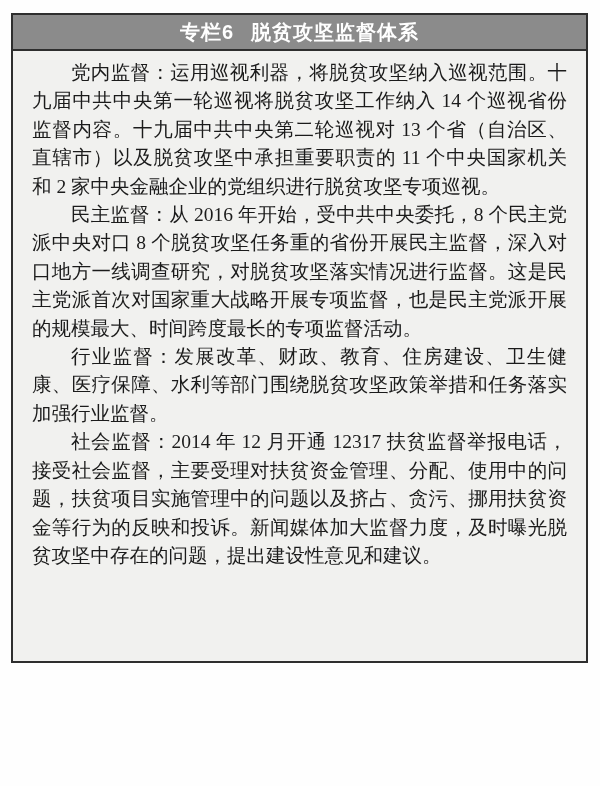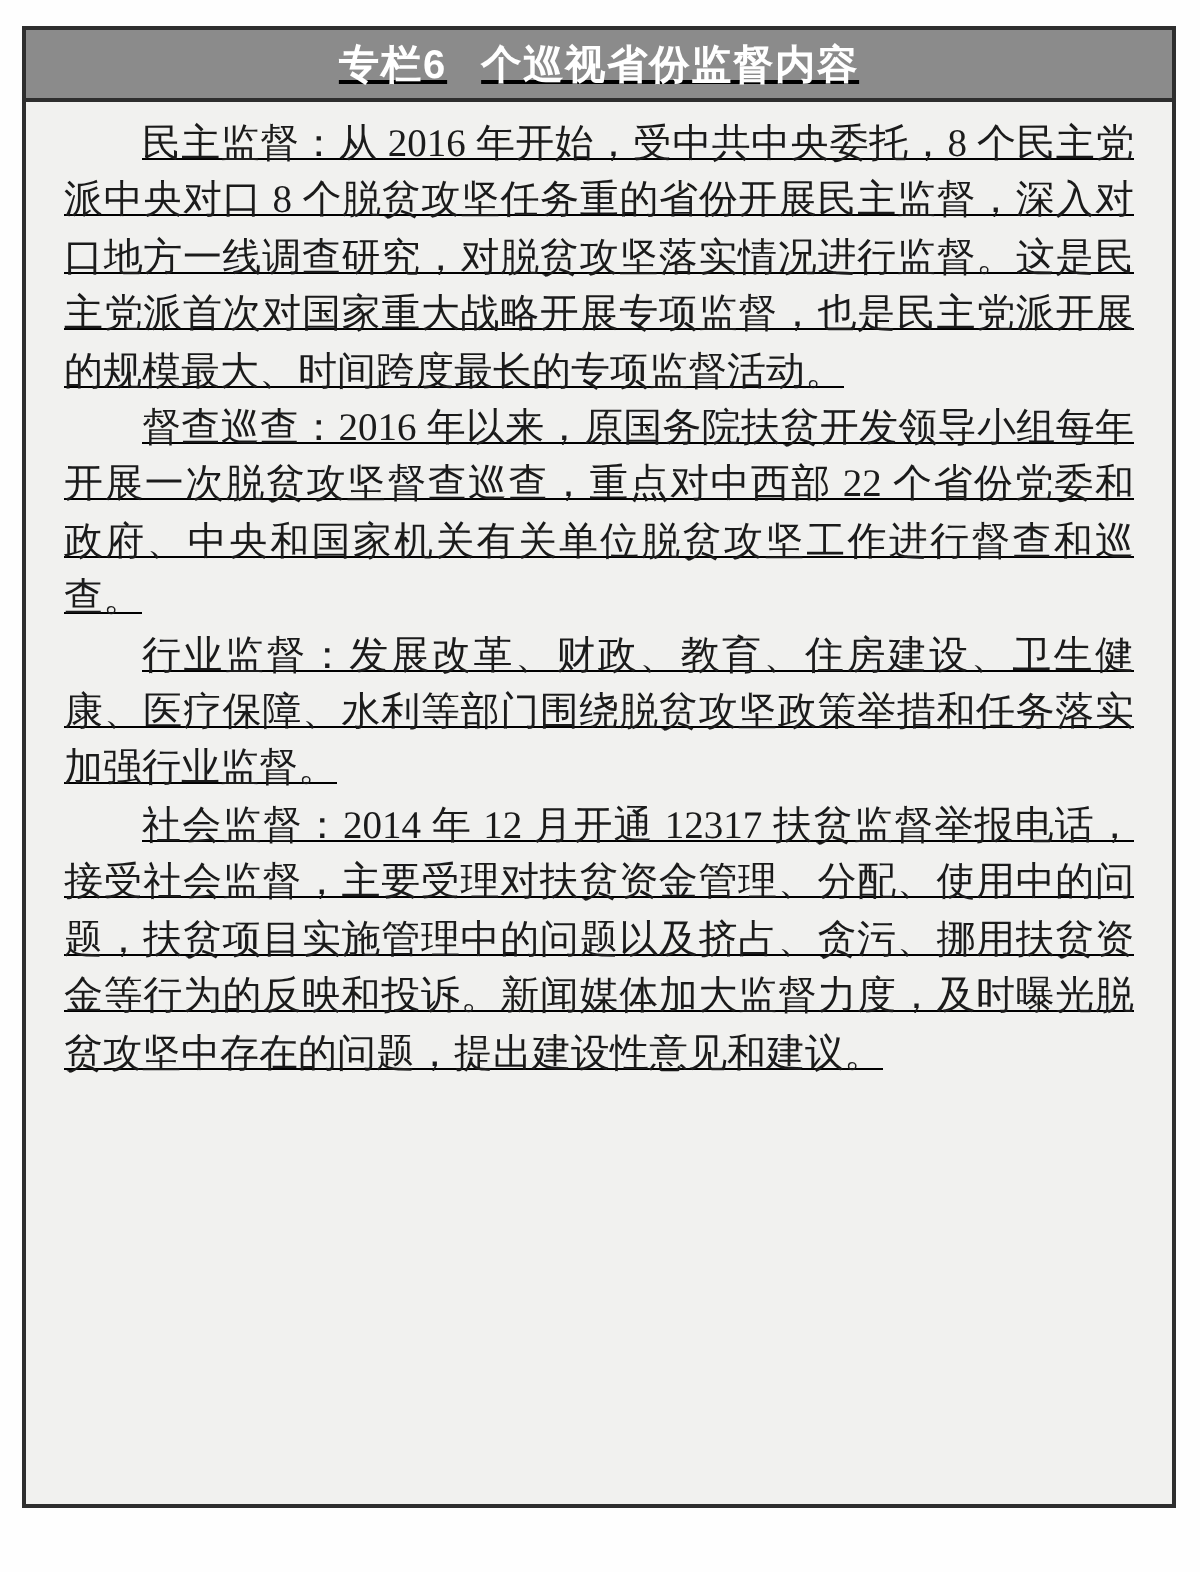--- a/index.html
+++ b/index.html
@@ -7,24 +7,23 @@
     width: 600px;
     height: 786px;
     background: #fefefe;
     font-family: "Liberation Serif", "DejaVu Serif", serif;
   }
   .panel {
     position: absolute;
     left: 11px;
     top: 13px;
     width: 577px;
-    height: 741px;
+    height: 650px;
     border: 2px solid #2e2e2e;
     background: #f1f1ef;
-    text-decoration: underline;
   }
   .panel-header {
     height: 36px;
     background: #8b8b8b;
     border-bottom: 2px solid #2e2e2e;
     display: flex;
     align-items: center;
     justify-content: center;
     font-family: "Liberation Sans", "DejaVu Sans", sans-serif;
     font-weight: bold;
@@ -44,21 +43,21 @@
     text-indent: 2em;
   }
 </style>
 </head>
 <body>
 
 <div class="panel">
   <div class="panel-header">
     <span>专栏6</span>
       <span class="gap"></span>
-      <span>个巡视省份监督内容</span>
+      <span>脱贫攻坚监督体系</span>
   </div>
   <div class="panel-body">
+    <p>党内监督：运用巡视利器，将脱贫攻坚纳入巡视范围。十九届中共中央第一轮巡视将脱贫攻坚工作纳入 14 个巡视省份监督内容。十九届中共中央第二轮巡视对 13 个省（自治区、直辖市）以及脱贫攻坚中承担重要职责的 11 个中央国家机关和 2 家中央金融企业的党组织进行脱贫攻坚专项巡视。</p>
     <p>民主监督：从 2016 年开始，受中共中央委托，8 个民主党派中央对口 8 个脱贫攻坚任务重的省份开展民主监督，深入对口地方一线调查研究，对脱贫攻坚落实情况进行监督。这是民主党派首次对国家重大战略开展专项监督，也是民主党派开展的规模最大、时间跨度最长的专项监督活动。</p>
-    <p>督查巡查：2016 年以来，原国务院扶贫开发领导小组每年开展一次脱贫攻坚督查巡查，重点对中西部 22 个省份党委和政府、中央和国家机关有关单位脱贫攻坚工作进行督查和巡查。</p>
     <p>行业监督：发展改革、财政、教育、住房建设、卫生健康、医疗保障、水利等部门围绕脱贫攻坚政策举措和任务落实加强行业监督。</p>
     <p>社会监督：2014 年 12 月开通 12317 扶贫监督举报电话，接受社会监督，主要受理对扶贫资金管理、分配、使用中的问题，扶贫项目实施管理中的问题以及挤占、贪污、挪用扶贫资金等行为的反映和投诉。新闻媒体加大监督力度，及时曝光脱贫攻坚中存在的问题，提出建设性意见和建议。</p>
   </div>
 </div>
 
 </body></html>

